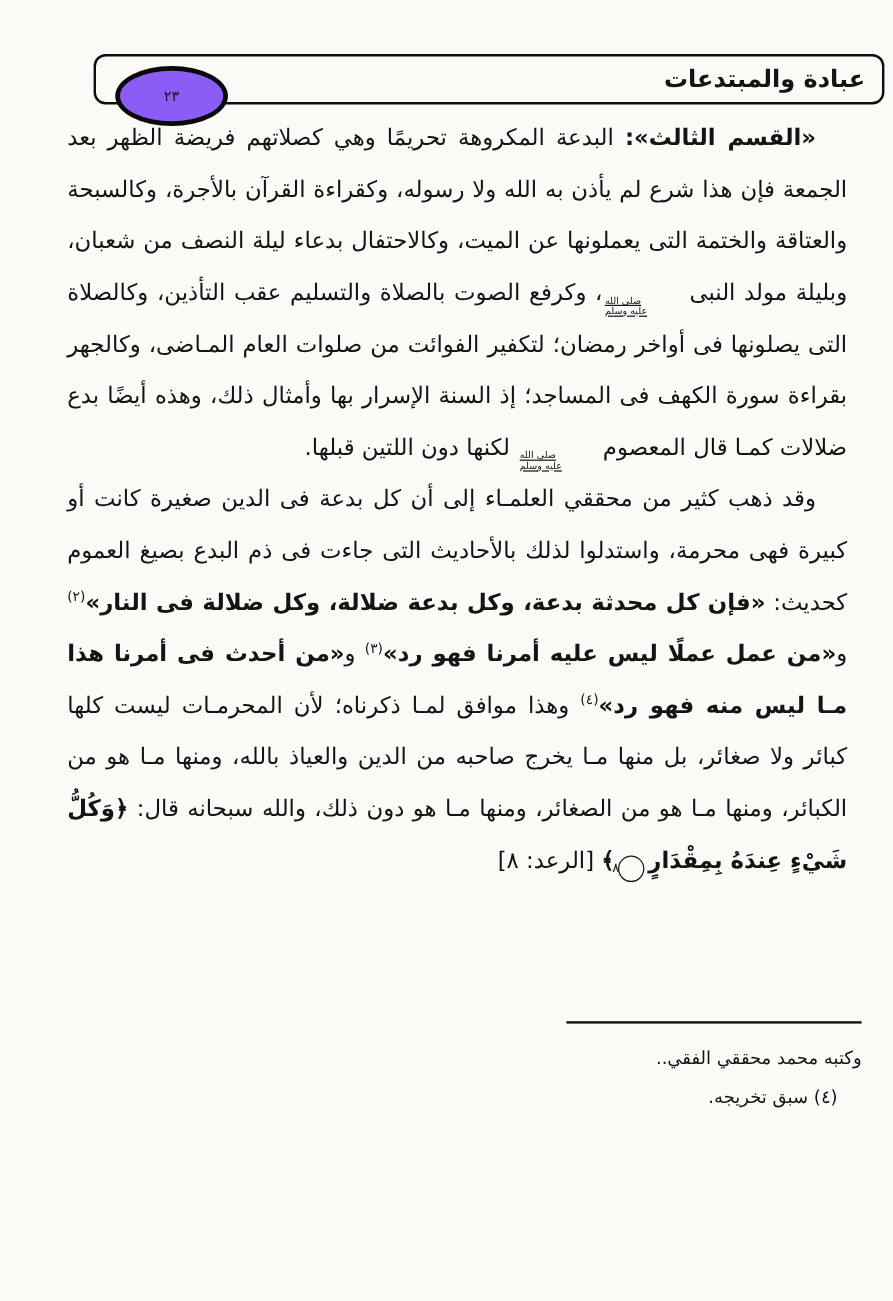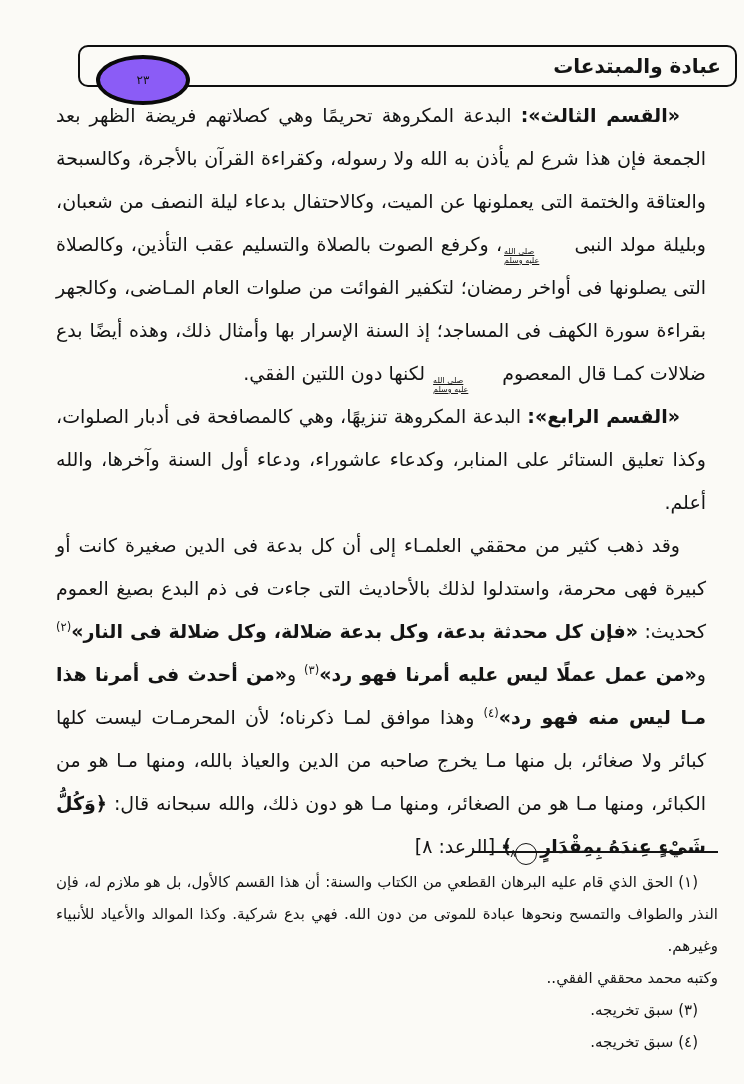--- a/index.html
+++ b/index.html
@@ -111,28 +111,25 @@
 
 <div class="content">
 
 
   <p class="indent"><span class="bold">«القسم الثالث»:</span><span> البدعة المكروهة تحريمًا وهي كصلاتهم فريضة الظهر بعد الجمعة فإن هذا شرع لم يأذن به الله ولا رسوله، وكقراءة القرآن بالأجرة، وكالسبحة والعتاقة والختمة التى يعملونها عن الميت، وكالاحتفال بدعاء ليلة النصف من شعبان، وبليلة مولد النبى </span><span class="pbuh">
         <span>صلى الله</span>
         <span>عليه وسلم</span>
       </span><span>، وكرفع الصوت بالصلاة والتسليم عقب التأذين، وكالصلاة التى يصلونها فى أواخر رمضان؛ لتكفير الفوائت من صلوات العام المـاضى، وكالجهر بقراءة سورة الكهف فى المساجد؛ إذ السنة الإسرار بها وأمثال ذلك، وهذه أيضًا بدع ضلالات كمـا قال المعصوم </span><span class="pbuh">
         <span>صلى الله</span>
         <span>عليه وسلم</span>
-      </span><span> لكنها دون اللتين الفقي.</span></p>
+      </span><span> لكنها دون اللتين قبلها.</span></p>
 
-  <p class="indent"><span class="bold">«القسم الرابع»:</span><span> البدعة المكروهة تنزيهًا، وهي كالمصافحة فى أدبار الصلوات، وكذا تعليق الستائر على المنابر، وكدعاء عاشوراء، ودعاء أول السنة وآخرها، والله أعلم.</span></p>
 
   <p class="indent"><span>وقد ذهب كثير من محققي العلمـاء إلى أن كل بدعة فى الدين صغيرة كانت أو كبيرة فهى محرمة، واستدلوا لذلك بالأحاديث التى جاءت فى ذم البدع بصيغ العموم كحديث: </span><span class="bold">«فإن كل محدثة بدعة، وكل بدعة ضلالة، وكل ضلالة فى النار»</span><sup class="fnref">(٢)</sup><span> و</span><span class="bold">«من عمل عملًا ليس عليه أمرنا فهو رد»</span><sup class="fnref">(٣)</sup><span> و</span><span class="bold">«من أحدث فى أمرنا هذا مـا ليس منه فهو رد»</span><sup class="fnref">(٤)</sup><span> وهذا موافق لمـا ذكرناه؛ لأن المحرمـات ليست كلها كبائر ولا صغائر، بل منها مـا يخرج صاحبه من الدين والعياذ بالله، ومنها مـا هو من الكبائر، ومنها مـا هو من الصغائر، ومنها مـا هو دون ذلك، والله سبحانه قال: </span><span class="quran"><span>﴿</span><span>وَكُلُّ شَيْءٍ عِندَهُ بِمِقْدَارٍ</span><span class="ayah-badge">٨</span><span>﴾</span></span><span> [الرعد: ٨]</span></p>
 
 </div>
 
 <div class="fn-sep"></div>
 
 <div class="footnotes">
-  <p><span>(١)</span><span> الحق الذي قام عليه البرهان القطعي من الكتاب والسنة: أن هذا القسم كالأول، بل هو ملازم له، فإن النذر والطواف والتمسح ونحوها عبادة للموتى من دون الله. فهي بدع شركية. وكذا الموالد والأعياد للأنبياء وغيرهم.</span></p>
   <p class="no-indent">وكتبه محمد محققي الفقي..</p>
-  <p><span>(٣)</span><span> سبق تخريجه.</span></p>
   <p><span>(٤)</span><span> سبق تخريجه.</span></p>
 </div>
 
 </body></html>

